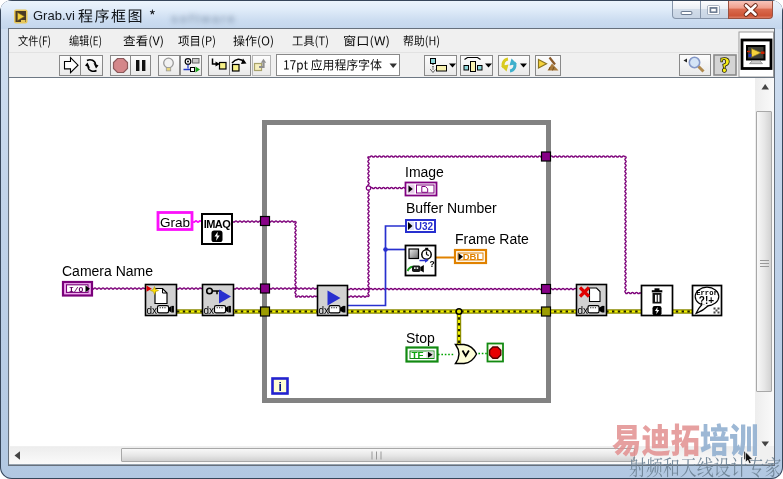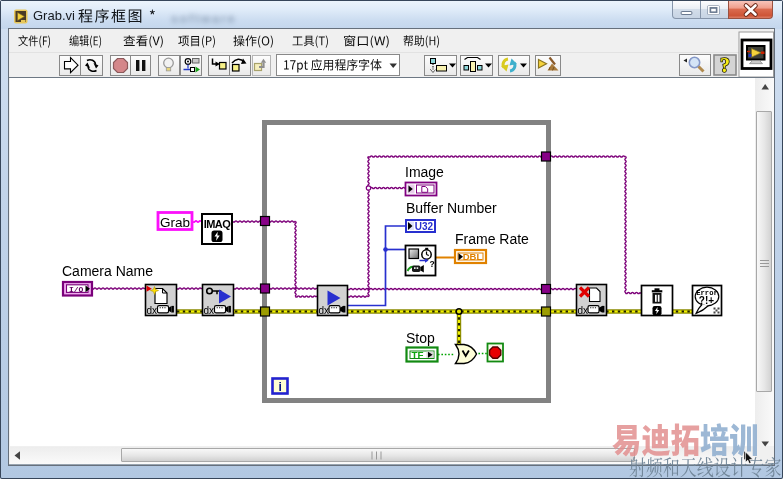--- a/index.html
+++ b/index.html
@@ -1,15 +1,15 @@
 <!DOCTYPE html>
 <html><head><meta charset="utf-8"><style>
 *{margin:0;padding:0;box-sizing:border-box}
 html,body{width:783px;height:479px;background:#fff;font-family:"Liberation Sans",sans-serif;overflow:hidden}
-#win{position:absolute;left:0;top:0;width:783px;height:479px;border-radius:2px;overflow:hidden;
+#win{position:absolute;left:0;top:0;width:783px;height:479px;border-radius:12px;overflow:hidden;
  background:linear-gradient(180deg,#d3e1f2 0%,#c2d4ea 40%,#b2c8e2 100%);box-shadow:inset 0 0 0 1px #37465a}
 .abs{position:absolute}
 #titlebar{position:absolute;left:1px;top:1px;right:1px;height:28px;
  background:linear-gradient(180deg,#ecf4fc 0%,#e0ecf9 30%,#cbdcf0 70%,#c3d6ec 100%)}
 #title{position:absolute;left:32px;top:7px;font-size:13px;color:#15191e;white-space:nowrap}
 #blurmark{position:absolute;left:170px;top:11px;width:82px;height:12px;color:#8295ac;font-size:12px;
  filter:blur(2.4px);opacity:.8;font-weight:bold;letter-spacing:2px}
 .winbtn{position:absolute;top:0;height:18px;border:1px solid #8695aa;border-top:none;
  background:linear-gradient(180deg,#fdfdfe 0%,#eaeff5 45%,#d3dde9 50%,#c7d4e4 100%)}
 #btnmin{left:671px;width:29px;border-radius:0 0 0 4px}

